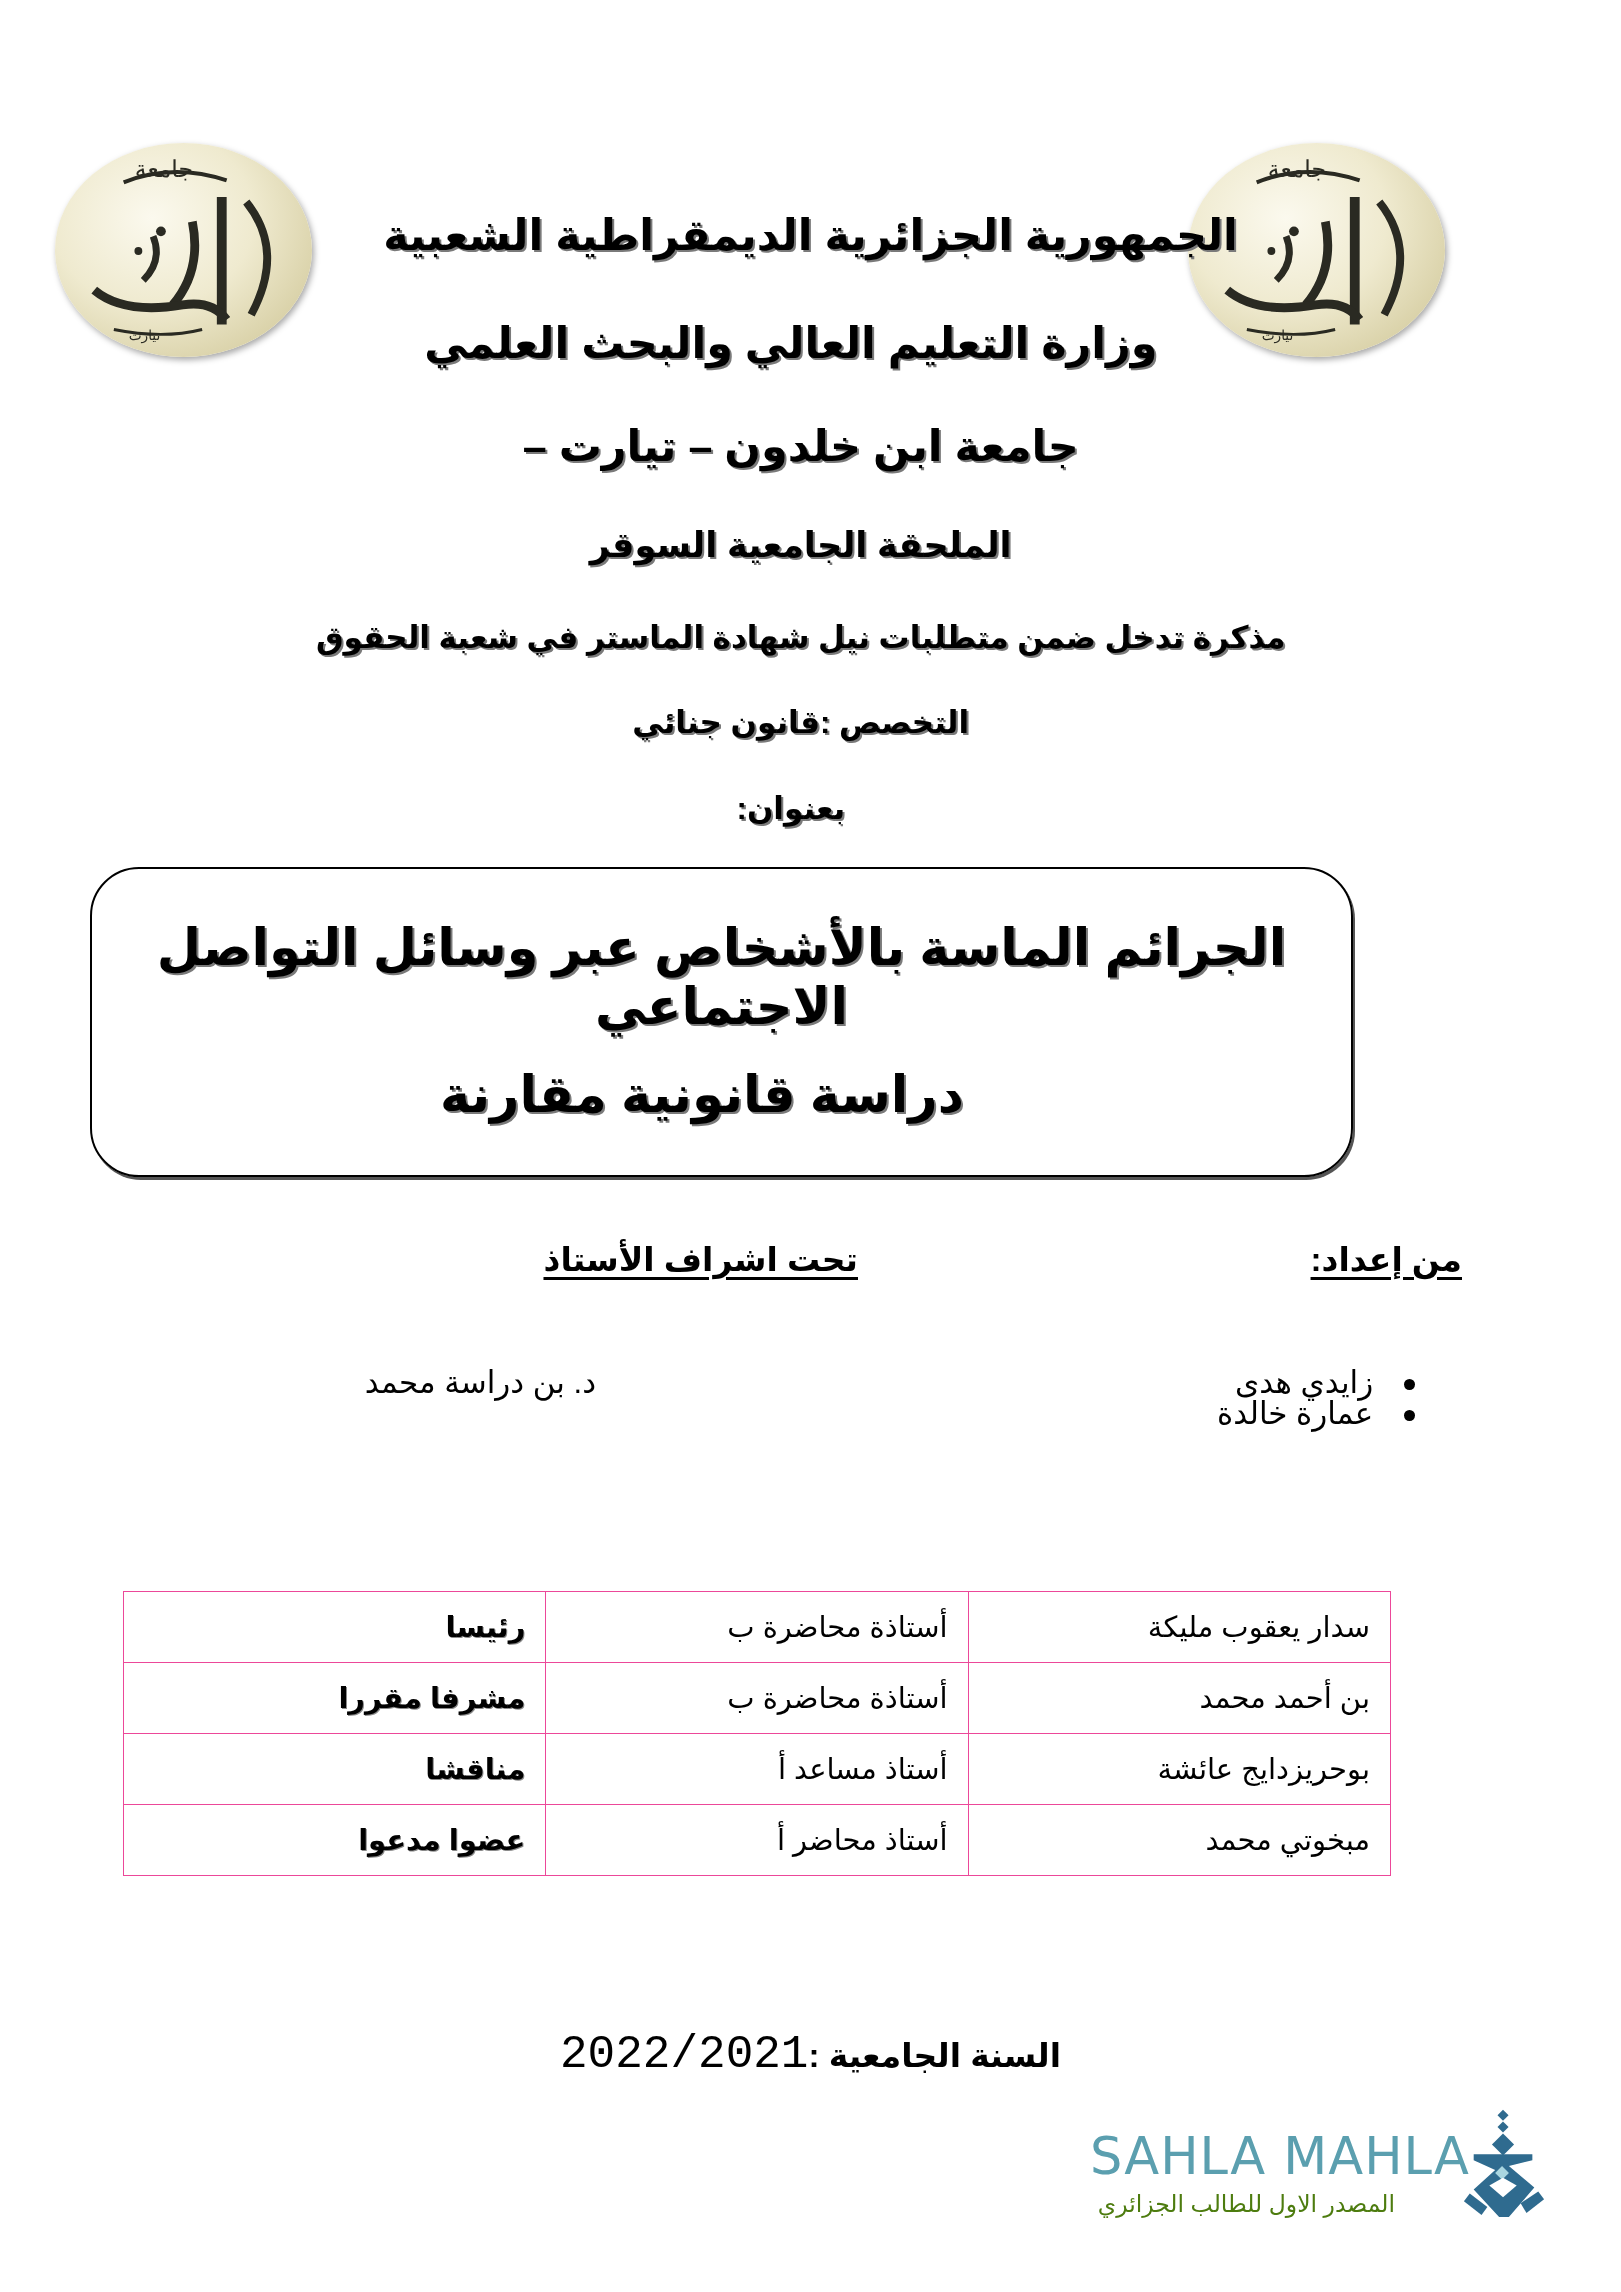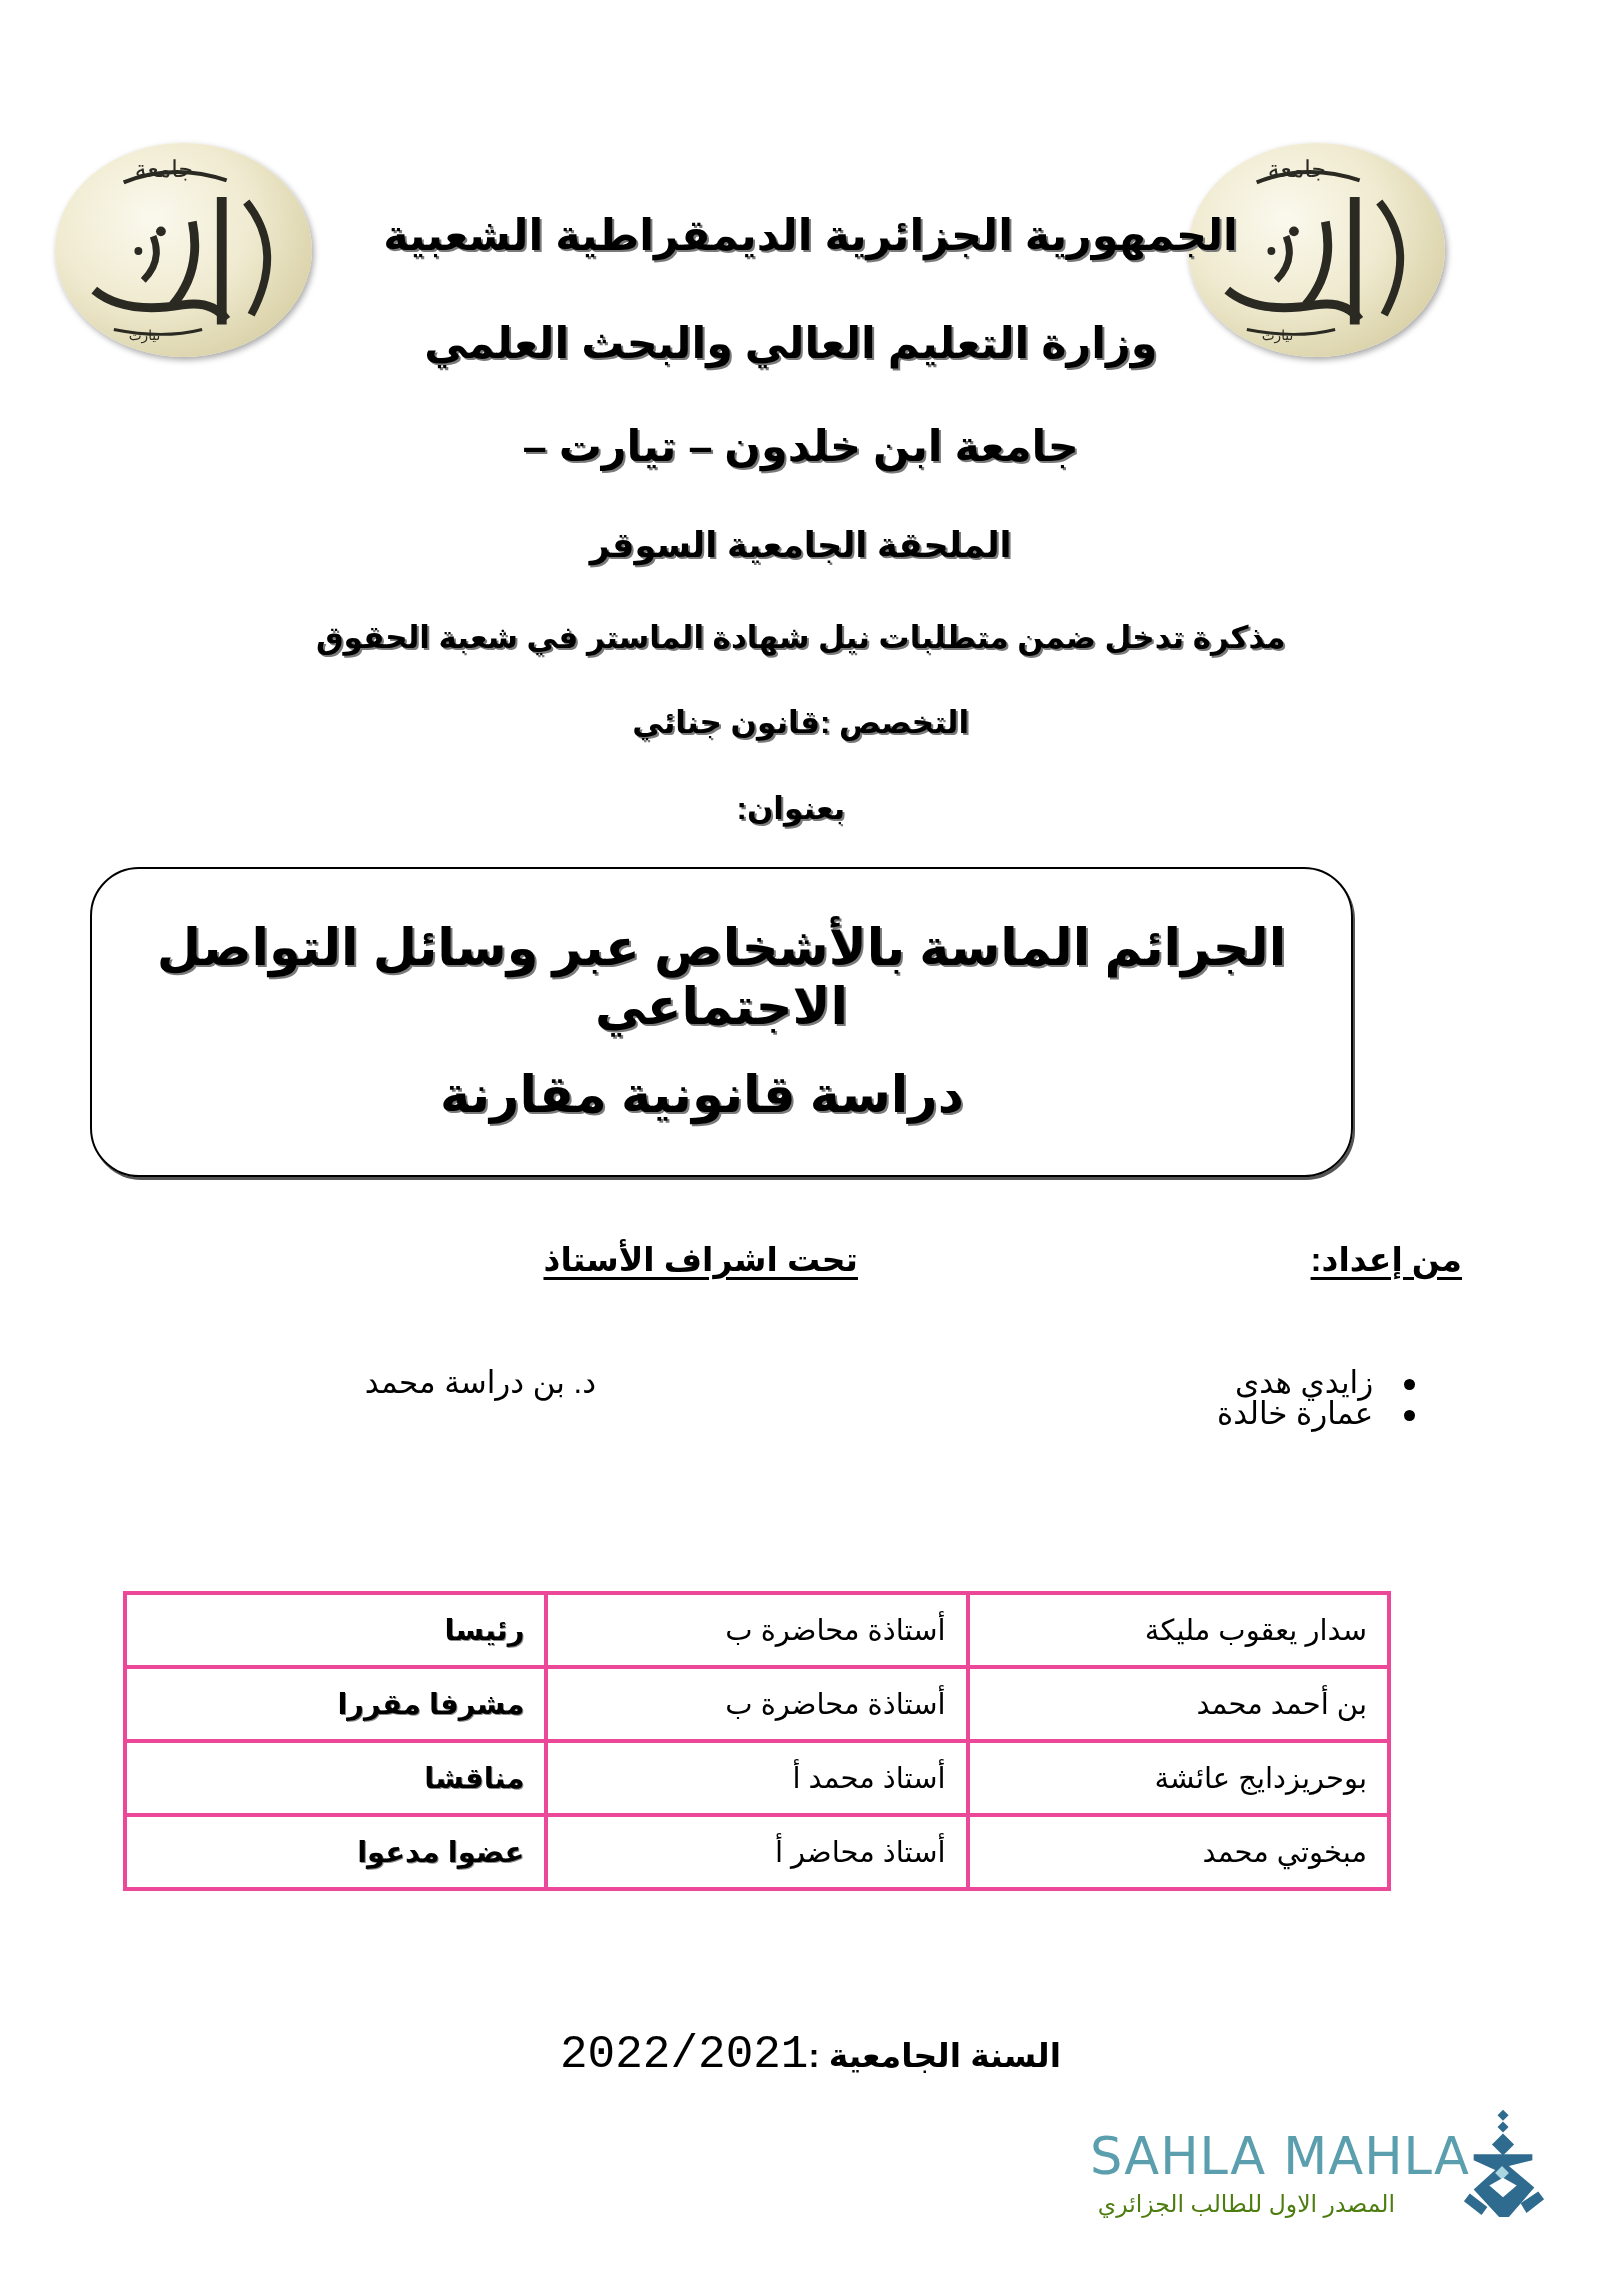--- a/index.html
+++ b/index.html
@@ -23,21 +23,21 @@
     .title-line { position: absolute; left: 0; width: 100%; text-align: center; direction: rtl;
       font-weight: bold; font-size: 51px; text-shadow: 2px 2px 0 #7a7a7a; }
 
     .u-head { position: absolute; font-weight: bold; font-size: 33px; text-decoration: underline;
       text-underline-offset: 5.9px; direction: rtl; white-space: nowrap; }
     .name-item { position: absolute; font-size: 31px; direction: rtl; white-space: nowrap; }
     .bullet { display: inline-block; width: 10.8px; height: 10.8px; border-radius: 50%; background: #000;
       vertical-align: middle; margin-left: 31px; }
 
     table.jury { position: absolute; left: 123px; top: 1591px; width: 1268px; border-collapse: collapse; direction: rtl; }
-    table.jury td { border: 4px solid #ec4899; height: 70px; font-size: 29px; padding: 0 20px;
+    table.jury td { border: 1px solid #ec4899; height: 70px; font-size: 29px; padding: 0 20px;
       text-align: right; vertical-align: middle; width: 33.3%; }
     table.jury td.role { font-weight: bold; text-shadow: 1px 1px 0 #8a8a8a; }
 
     .year { position: absolute; left: 0; width: 1621px; top: 2029px; text-align: center; direction: rtl; }
     .year .lbl { font-weight: bold; font-size: 33px; }
     .year .val { font-family: Liberation Mono, monospace; font-size: 46px; }
 
     .logo { position: absolute; left: 1090px; top: 2119px; width: 451px; height: 108px; }
     .logo .brand { position: absolute; left: 0; top: 7.8px; font-size: 51px; color: #5b9faf; letter-spacing: 1px;
       font-family: "DejaVu Sans", sans-serif; }
@@ -110,21 +110,21 @@
     <td>أستاذة محاضرة ب</td>
     <td class="role">رئيسا</td>
   </tr>
   <tr>
     <td>بن أحمد محمد</td>
     <td>أستاذة محاضرة ب</td>
     <td class="role">مشرفا مقررا</td>
   </tr>
   <tr>
     <td>بوحريزدايج عائشة</td>
-    <td>أستاذ محمد أ</td>
+    <td>أستاذ مساعد أ</td>
     <td class="role">مناقشا</td>
   </tr>
   <tr>
     <td>مبخوتي محمد</td>
     <td>أستاذ محاضر أ</td>
     <td class="role">عضوا مدعوا</td>
   </tr>
 </tbody>
   </table>
 

